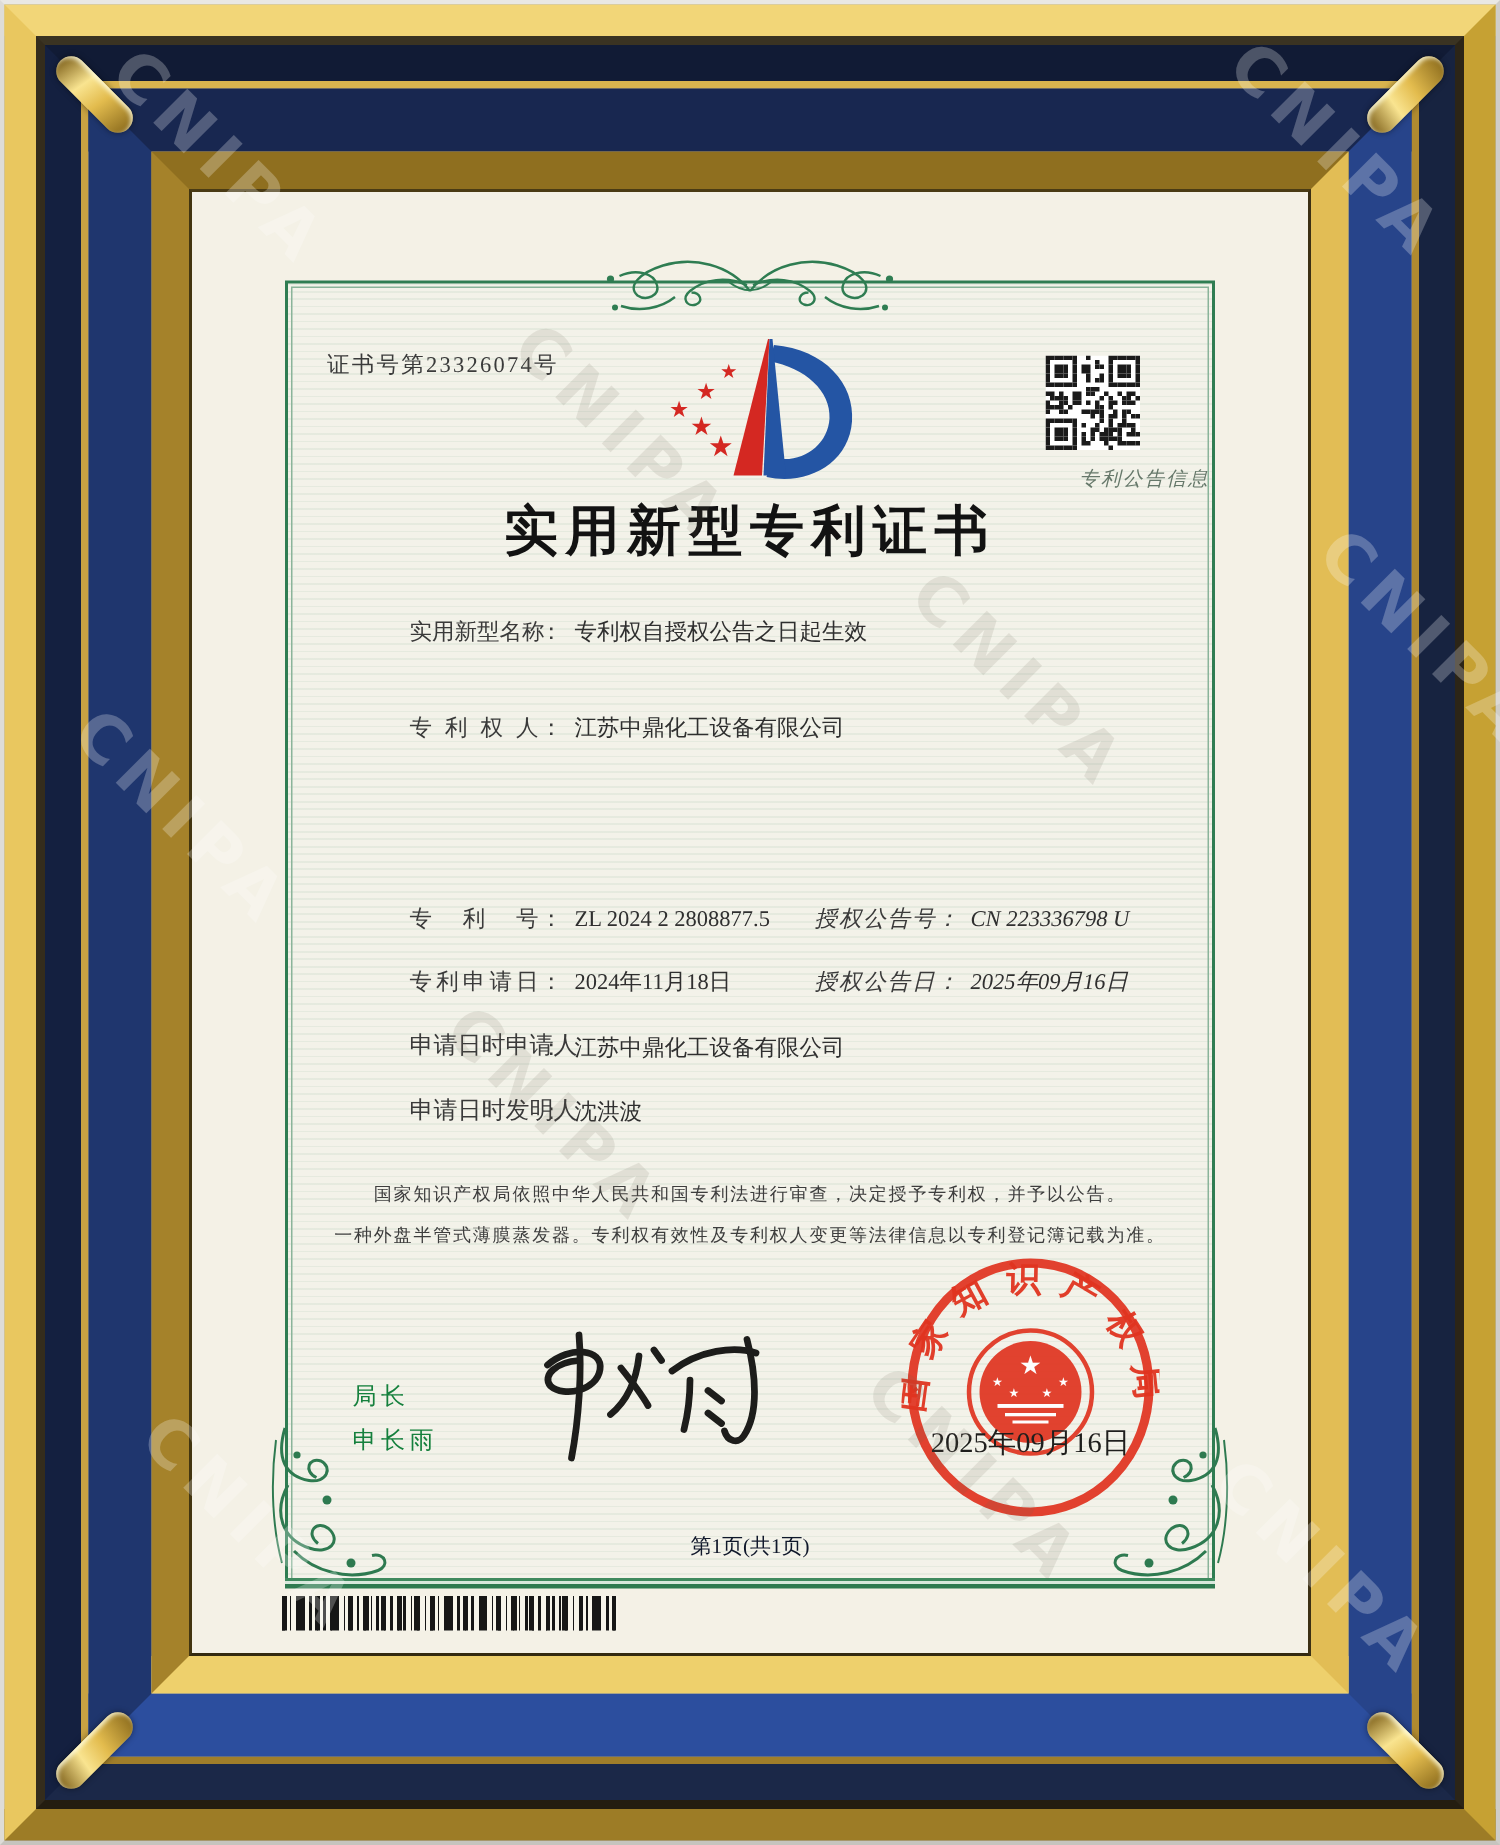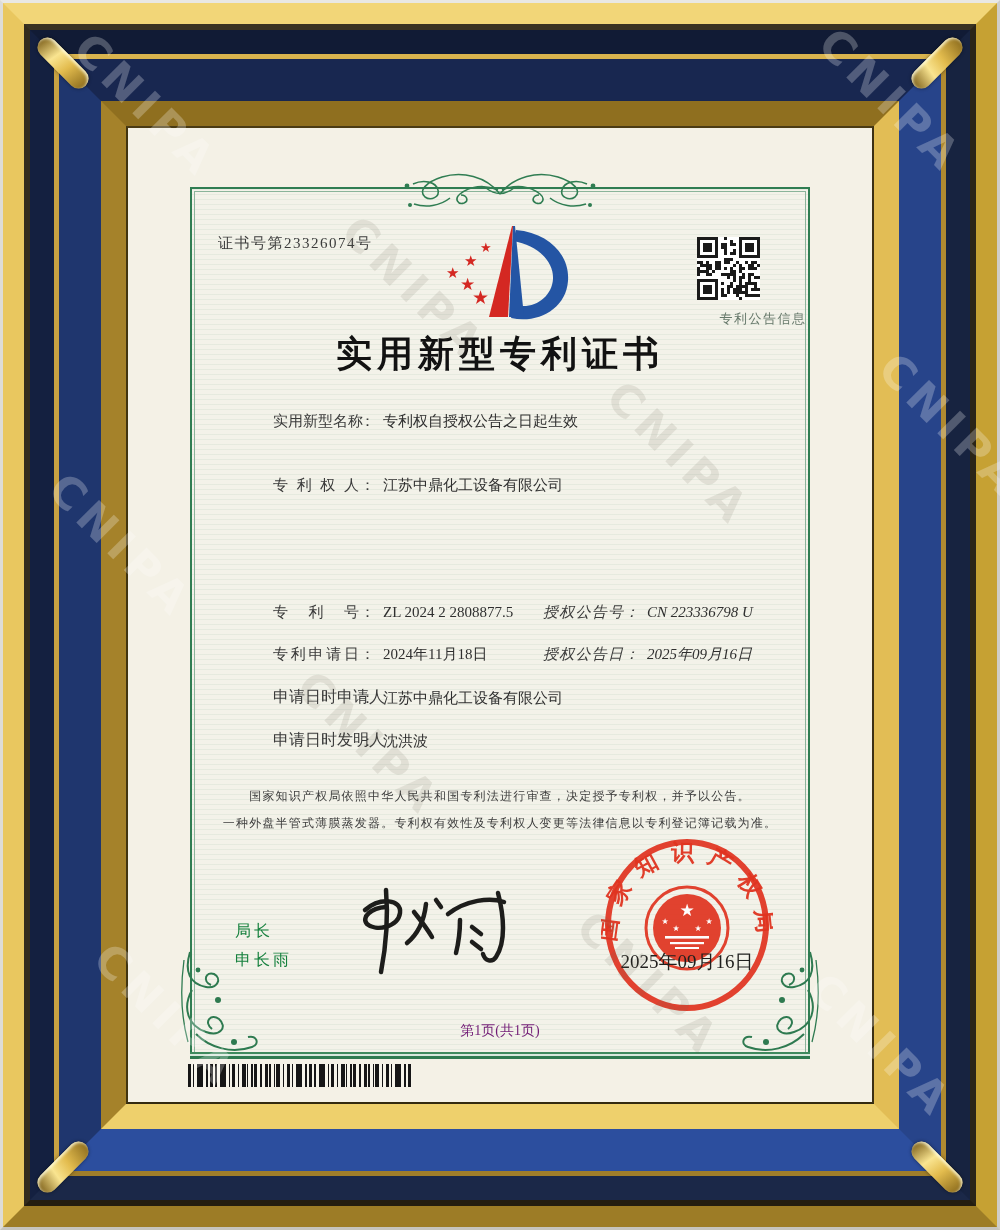--- a/index.html
+++ b/index.html
@@ -32,33 +32,33 @@
         #f3f2e9;}
   .cert-box::before{content:'';position:absolute;inset:2px;border:1px solid #8ab49a;pointer-events:none;}
   .cert-box::after{content:'';position:absolute;left:-2px;right:-2px;bottom:-3px;height:7px;
       background:linear-gradient(180deg,#3f8a5e 0 2px,#d7e8dc 2px 4px,#2e7a50 4px 7px);}
   
   .abs{position:absolute;}
   .cert-no{left:90px;top:106px;font-size:15px;color:#3b3b3b;letter-spacing:1.5px;}
   .title{left:0;top:202px;width:100%;text-align:center;font-size:36px;font-weight:bold;
          color:#121212;letter-spacing:5px;}
   .qr-caption{left:545px;top:182px;width:180px;text-align:center;font-size:13px;
-              color:#66786a;letter-spacing:1.5px;}
+              color:#66786a;letter-spacing:1.5px;font-style:italic;}
   .row{left:105px;width:560px;height:22px;font-size:15px;color:#343434;white-space:nowrap;}
   .lbl{display:inline-block;width:86px;text-align:justify;text-align-last:justify;
        color:#3a3a3a;vertical-align:bottom;margin-left:40px;}
   .lbl.small{font-size:16px;letter-spacing:0;}
   .colon{margin:0 8px 0 1px;color:#3a3a3a;}
   .val{color:#2f2f2f;}
   .rcol{position:absolute;left:310px;top:0;white-space:nowrap;font-style:italic;}
   .rlbl{display:inline-block;width:80px;text-align:justify;text-align-last:justify;color:#3a3a3a;}
   .legal{left:72px;width:600px;text-align:center;font-size:12px;color:#3d3d3d;
          letter-spacing:1.2px;line-height:27px;}
   .officer{left:107px;font-size:16px;color:#15803d;letter-spacing:3px;}
-  .page-foot{left:0;top:894px;width:100%;text-align:center;font-size:14px;color:#701a75;}
+  .page-foot{left:0;top:894px;width:100%;text-align:center;font-size:14px;color:#0f172a;}
   .barcode{left:60px;top:936px;width:224px;height:23px;
      background-image:
        repeating-linear-gradient(90deg,#161616 0 2px,rgba(0,0,0,0) 2px 5px,#161616 5px 6px,rgba(0,0,0,0) 6px 9px),
        repeating-linear-gradient(90deg,#161616 0 3px,rgba(0,0,0,0) 3px 11px);
      background-color:#f6f4ea;}
   
   .seal{left:473px;top:708px;width:172px;height:178px;}
   .seal-date{position:absolute;left:0;top:113px;width:100%;text-align:center;
      font-size:19px;color:#1f1f1d;font-family:"Liberation Serif",serif;}
   

